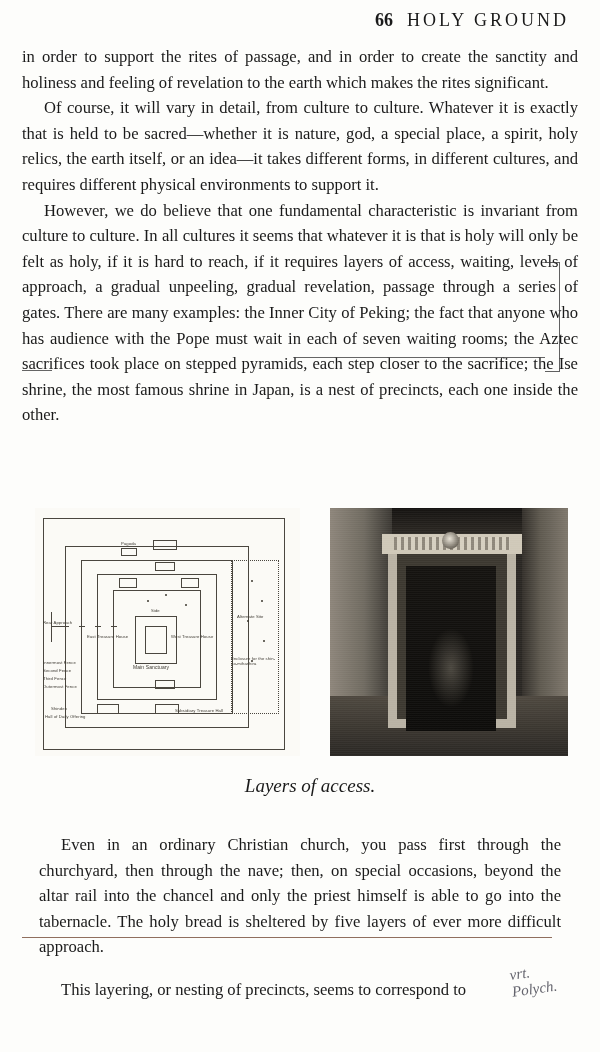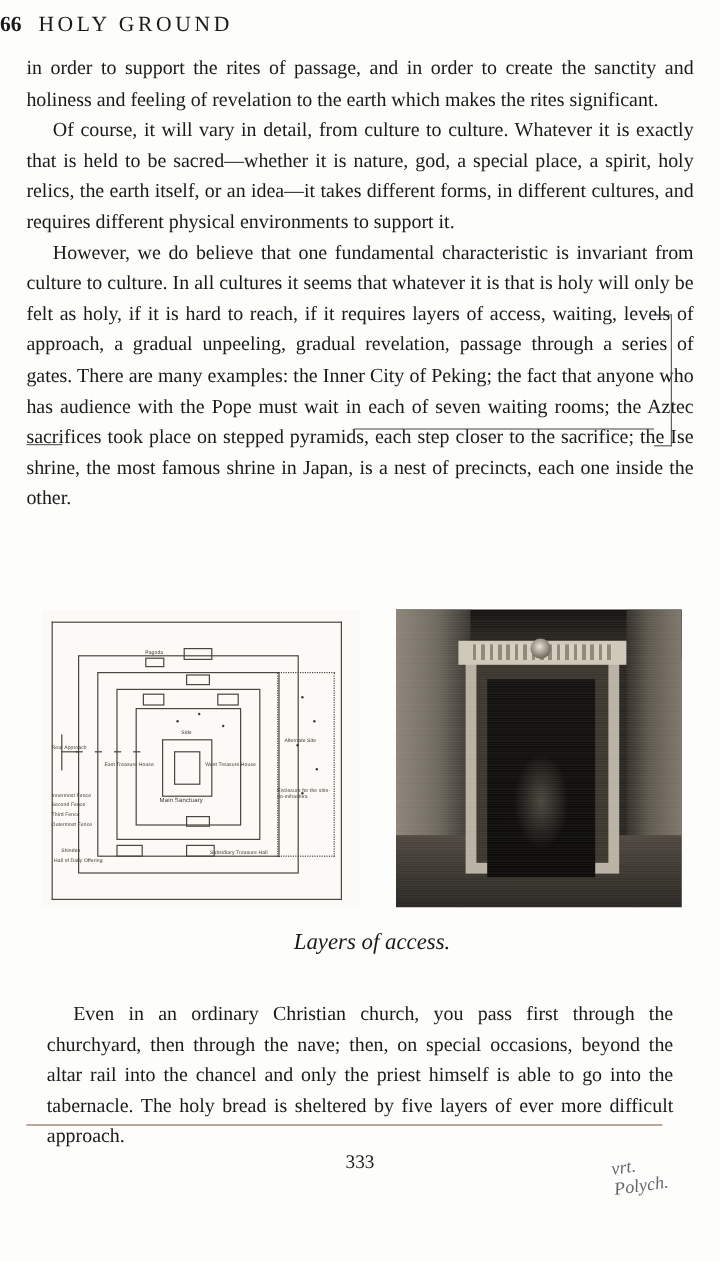--- a/index.html
+++ b/index.html
@@ -12,23 +12,23 @@
     width: 600px;
     height: 1052px;
     background: #fdfdfb;
     font-family: "Liberation Serif", serif;
     color: #1a1a1a;
     overflow: hidden;
   }
   .header {
     position: absolute;
     top: 10px;
-    left: 0;
+    left: 16px;
     width: 553px;
-    text-align: left;
+    text-align: right;
     font-size: 18px;
     letter-spacing: 2px;
   }
   .header .num {
     font-weight: bold;
     margin-right: 14px;
     letter-spacing: 0;
   }
   .header .title {
     letter-spacing: 3px;
@@ -319,24 +319,24 @@
       <div class="ph-medallion"></div>
       <div class="ph-grain"></div>
     </div>
 
   </div>
 
   <div class="caption">Layers of access.</div>
 
   <div class="body-text2">
     <p>Even in an ordinary Christian church, you pass first through the churchyard, then through the nave; then, on special occasions, beyond the altar rail into the chancel and only the priest himself is able to go into the tabernacle. The holy bread is sheltered by five layers of ever more difficult approach.</p>
+    <p>This layering, or nesting of precincts, seems to correspond to</p>
   </div>
 
   <div class="ann-rule"></div>
 
-  <div class="folio">333</div>
 
   <div class="ann-scribble">
     <div>vrt.</div>
     <div>Polych.</div>
   </div>
 
 </div>
 
 </body></html>

